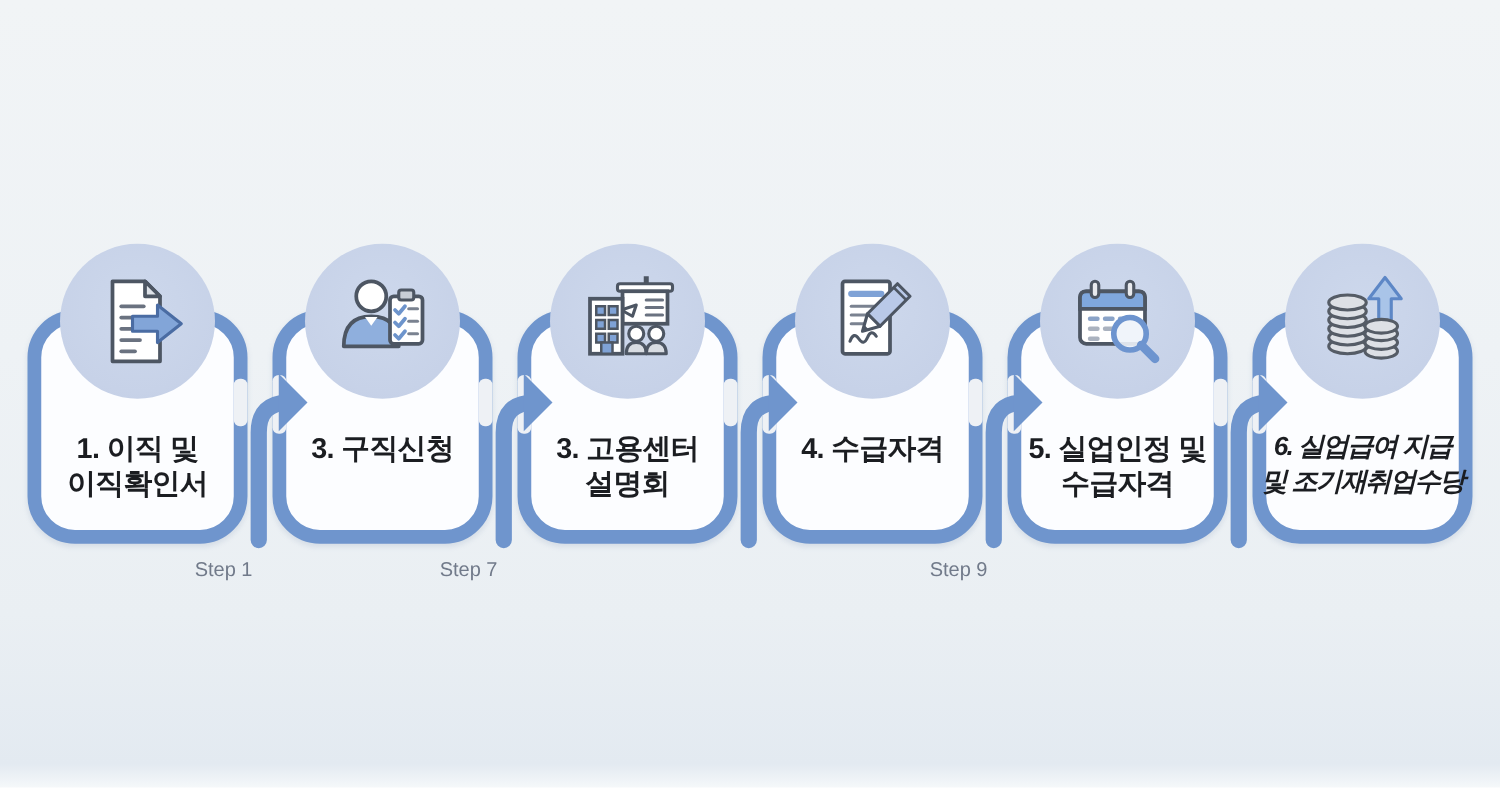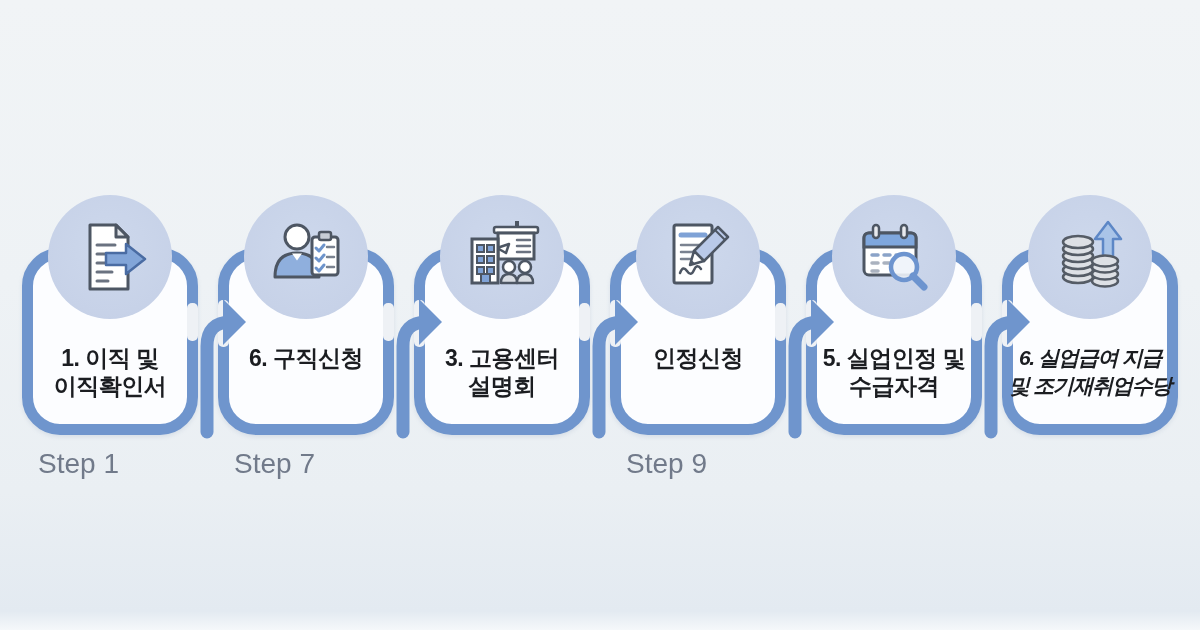--- a/index.html
+++ b/index.html
@@ -30,22 +30,22 @@
     display:flex; align-items:center; justify-content:center;
   }
   .icon { width:84px; height:84px; }
   .title {
     position:absolute; top:149px; left:-9px; width:194px; z-index:4;
     text-align:center; font-weight:bold; font-size:23px; line-height:28px;
     color:#1b1d21; letter-spacing:-0.5px;
   }
   .step.s6 .title { font-size:21px; letter-spacing:-1.3px;font-style:italic; }
   .slabel {
-    position:absolute; top:253px; left:16px; width:176px; z-index:2;
-    text-align:left; font-size:28px; color:#717a8a;
+    position:absolute; top:253px; left:4px; width:176px; z-index:2;
+    text-align:right; font-size:16px; color:#717a8a;
   }
   .arrow {
     position:absolute; left:calc(100% - 12px); top:95px; z-index:6;
   }
   .defs { position:absolute; width:0; height:0; overflow:hidden; }
   :root { --blue:#6f95cd; --blue-deep:#5f88c6; --bg-erase:#eef1f5; }
 </style>
 </head>
 <body>
 
@@ -185,21 +185,21 @@
   </div>
 
   <div class="step s2">
     <div class="card"></div>
     <div class="circle">
       <svg class="icon" viewBox="0 0 84 84">
             <use href="#person-clipboard-icon"></use>
           </svg>
     </div>
     <div class="title">
-          <div>6. 구직신청</div>
+          <div>3. 구직신청</div>
         </div>
     <div class="slabel">Step 7</div>
     <svg class="arrow" width="72" height="160" viewBox="0 0 72 160" xmlns="http://www.w3.org/2000/svg">
       <rect x="1" y="13" width="11" height="38" rx="5" fill="#eef1f5"></rect>
       <rect x="32" y="10" width="11" height="47" rx="5" fill="#eef1f5"></rect>
       <path d="M 21 142 L 21 56 Q 21 32 45 32" fill="none" stroke="#6f95cd" stroke-width="13" stroke-linecap="round"></path>
       <polygon points="37,9 37,55 60,32" fill="#6f95cd"></polygon>
     </svg>
   </div>
 
@@ -223,21 +223,21 @@
   </div>
 
   <div class="step s4">
     <div class="card"></div>
     <div class="circle">
       <svg class="icon" viewBox="0 0 84 84">
             <use href="#document-pen-icon"></use>
           </svg>
     </div>
     <div class="title">
-          <div>인정신청</div>
+          <div>4. 수급자격</div>
         </div>
     <div class="slabel">Step 9</div>
     <svg class="arrow" width="72" height="160" viewBox="0 0 72 160" xmlns="http://www.w3.org/2000/svg">
       <rect x="1" y="13" width="11" height="38" rx="5" fill="#eef1f5"></rect>
       <rect x="32" y="10" width="11" height="47" rx="5" fill="#eef1f5"></rect>
       <path d="M 21 142 L 21 56 Q 21 32 45 32" fill="none" stroke="#6f95cd" stroke-width="13" stroke-linecap="round"></path>
       <polygon points="37,9 37,55 60,32" fill="#6f95cd"></polygon>
     </svg>
   </div>
 

